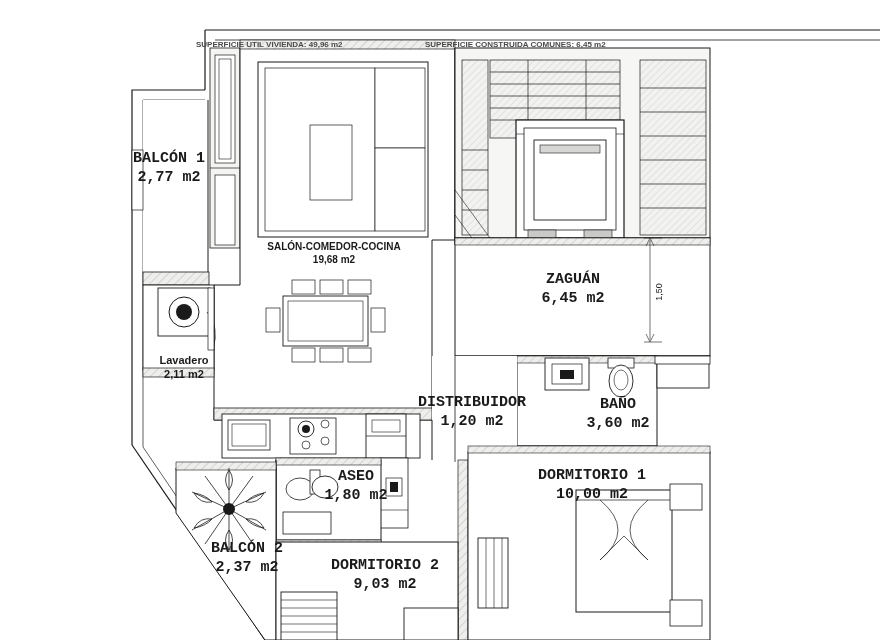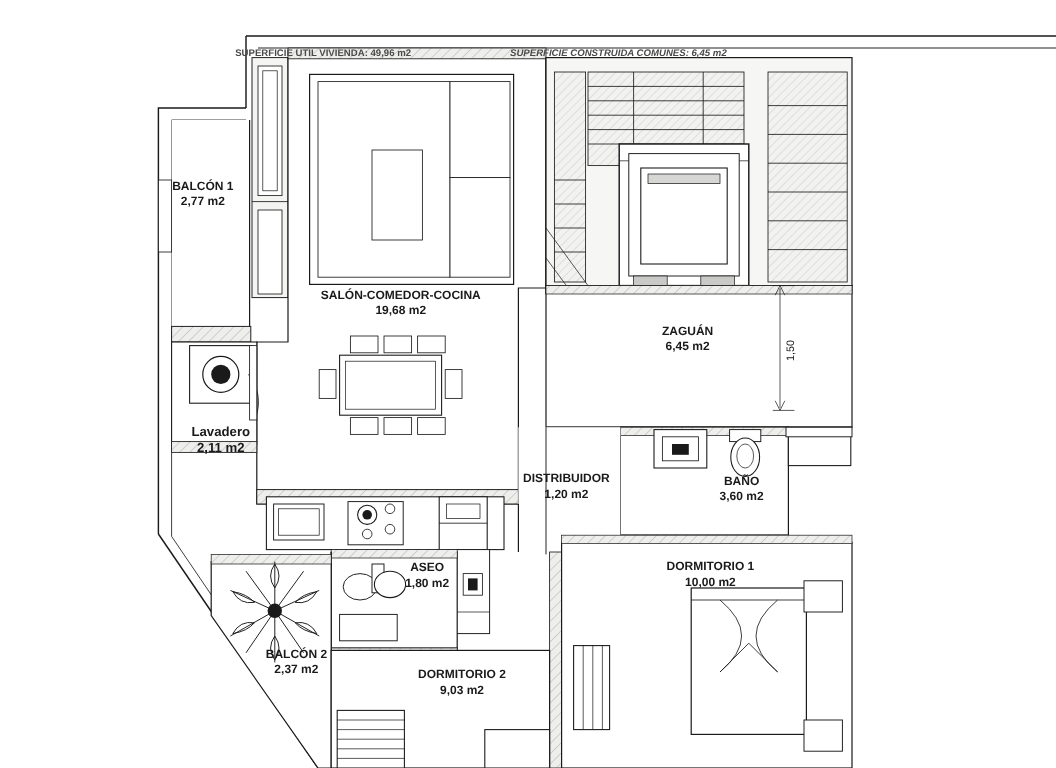--- a/index.html
+++ b/index.html
@@ -31,21 +31,21 @@
   }
   .lbl .name {
     display: block;
     font-weight: 700;
   }
   .lbl .area {
     display: block;
     font-weight: 700;
   }
   .lbl.small { font-size: 11px; }
-  .lbl.mid   { font-size: 10px; }
+  .lbl.mid   { font-size: 15px; font-family: Liberation Mono, monospace; }
   .lbl.big   { font-size: 10px; }
   .topnote {
     position: absolute;
     top: 0px;
     font-size: 8px;
     color: #4a4a4a;
     white-space: nowrap;
     font-weight: 700;
     margin-top: 40px;
   }
@@ -364,14 +364,14 @@
       <span class="name">BALCÓN 2</span>
       <span class="area">2,37 m2</span>
     </div>
     <div class="lbl mid" style="left: 305px; top: 557px; width: 160px;">
       <span class="name">DORMITORIO 2</span>
       <span class="area">9,03 m2</span>
     </div>
   </div>
 
 <div class="topnote" style="left: 196px;">SUPERFICIE UTIL VIVIENDA: 49,96 m2</div>
-<div class="topnote" style="left: 425px; font-style: italic;">SUPERFICIE CONSTRUIDA COMUNES: 6,45 m2</div>
+<div class="topnote" style="left: 425px;">SUPERFICIE CONSTRUIDA COMUNES: 6,45 m2</div>
 <div class="dimtext" style="left: 650px; top: 287px; transform: rotate(-90deg);">1,50</div>
 
 </body></html>

